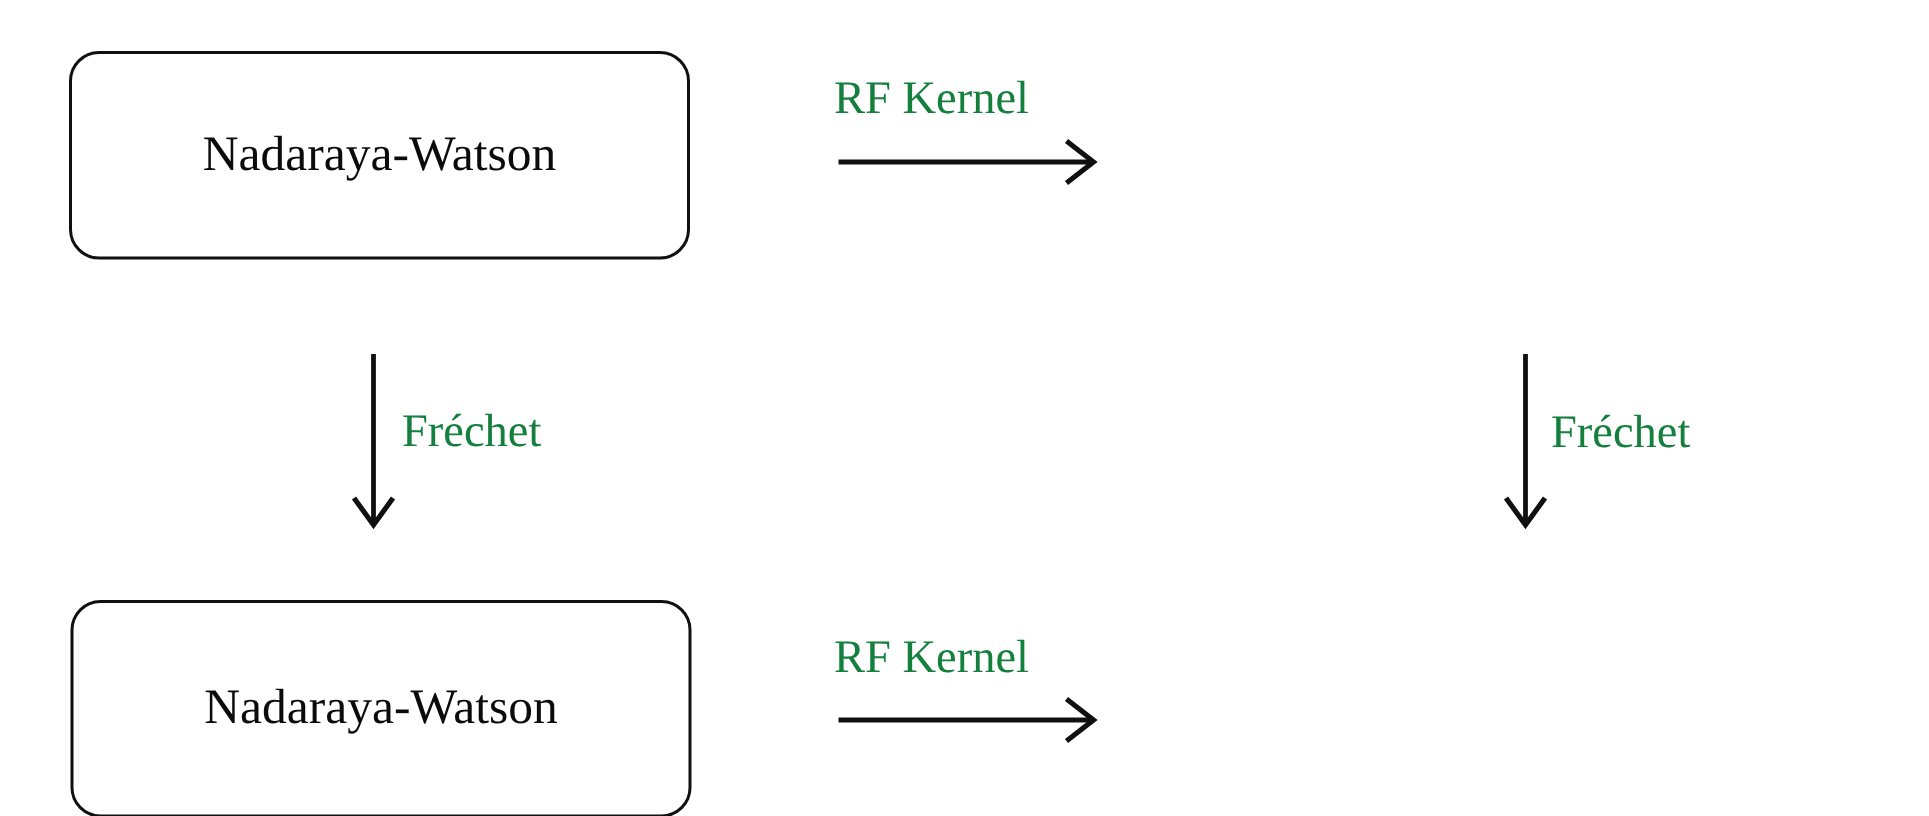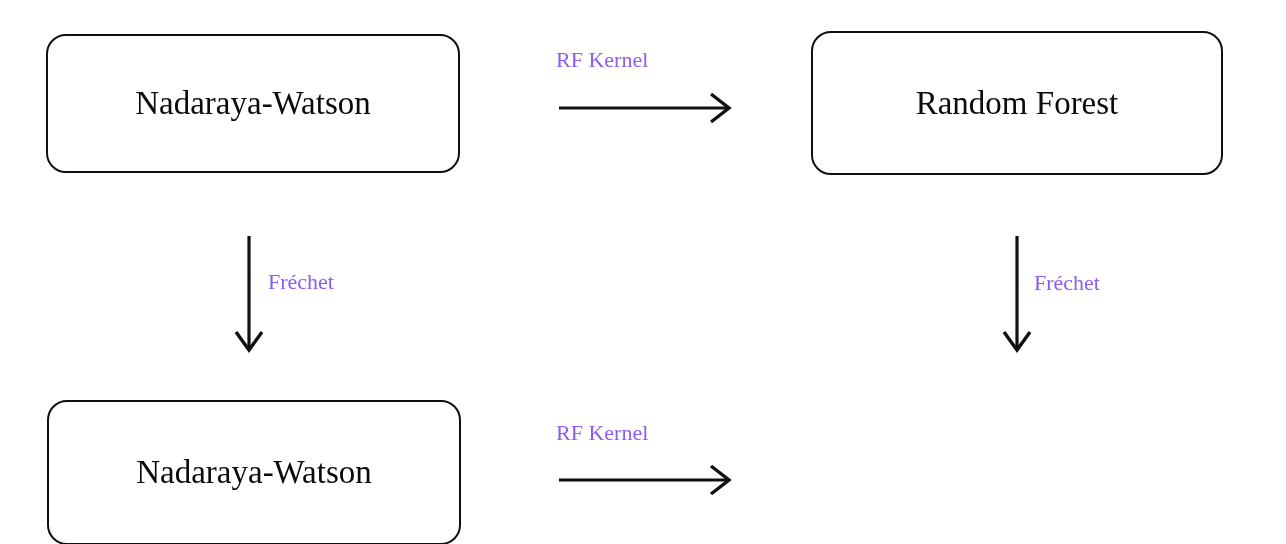--- a/index.html
+++ b/index.html
@@ -64,47 +64,44 @@
     left: 810px;
     top: 381px;
     width: 413px;
     height: 147px;
   }
   .edge {
     position: absolute;
   }
   .edge-label {
     position: absolute;
-    font-size: 22px;
+    font-size: 31px;
     line-height: 1;
     white-space: nowrap;
-    color: #8b5cf6;
+    color: #15803d;
   }
   #edge-top-kernel { left: 545px; top: 68px; width: 200px; height: 42px; }
   #edge-bottom-kernel { left: 545px; top: 440px; width: 200px; height: 42px; }
   #edge-left-frechet { left: 228px; top: 205px; width: 46px; height: 140px; }
   #edge-right-frechet { left: 996px; top: 205px; width: 46px; height: 140px; }
   #label-top-kernel { left: 556px; top: 30px; }
   #label-bottom-kernel { left: 556px; top: 403px; }
   #label-left-frechet { left: 268px; top: 252px; }
   #label-right-frechet { left: 1034px; top: 253px; }
   .edge svg { display: block; overflow: visible; }
 </style>
 </head>
 <body>
 
 <div id="diagram">
 
   <div class="node" id="node-nw-regression">
     <span class="line">Nadaraya-Watson</span>
   </div>
 
-  <div class="node" id="node-random-forest">
-    <span class="line">Random Forest</span>
-  </div>
 
   <div class="node" id="node-nwfr">
     <span class="line">Nadaraya-Watson</span>
   </div>
 
 
   <div class="edge" id="edge-top-kernel">
     <svg width="200" height="42" viewBox="0 0 200 42">
       <path d="M 14 21 L 183 21" stroke="#101010" stroke-width="3.2" fill="none" stroke-linecap="butt"></path>
       <path d="M 166 7 L 184 21 L 166 35" stroke="#101010" stroke-width="3.4" fill="none" stroke-linecap="butt" stroke-linejoin="miter"></path>

